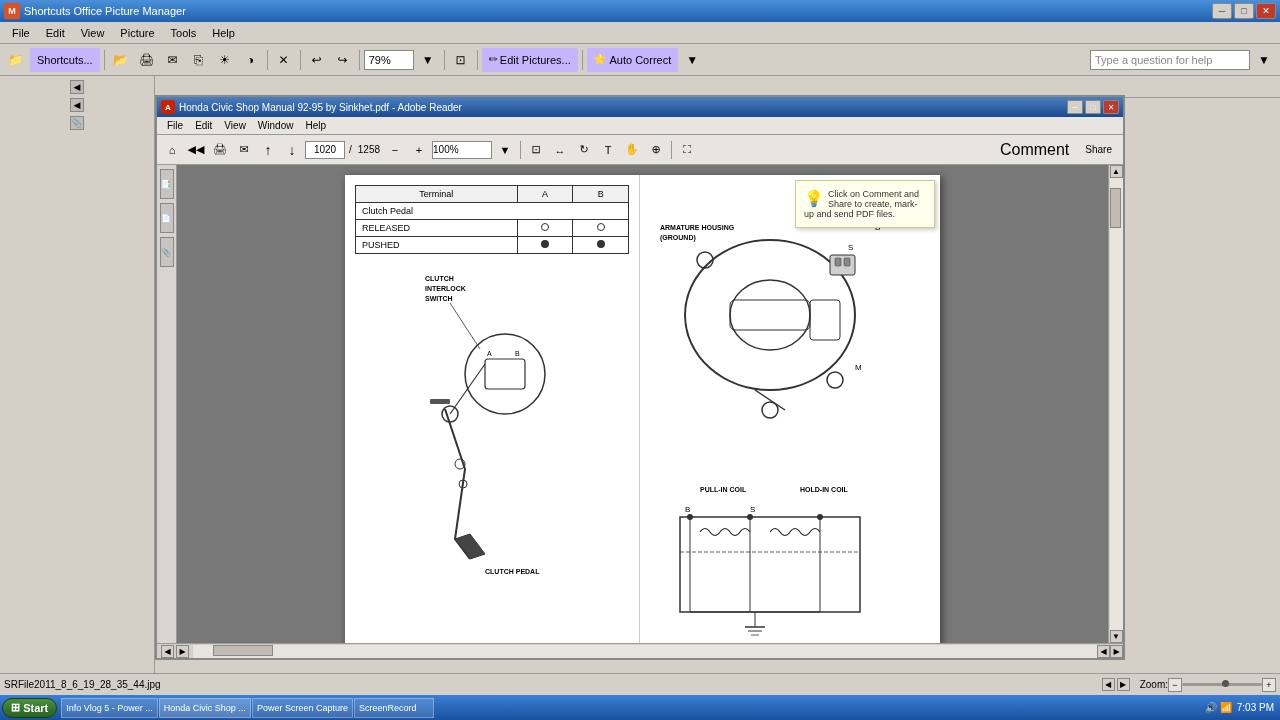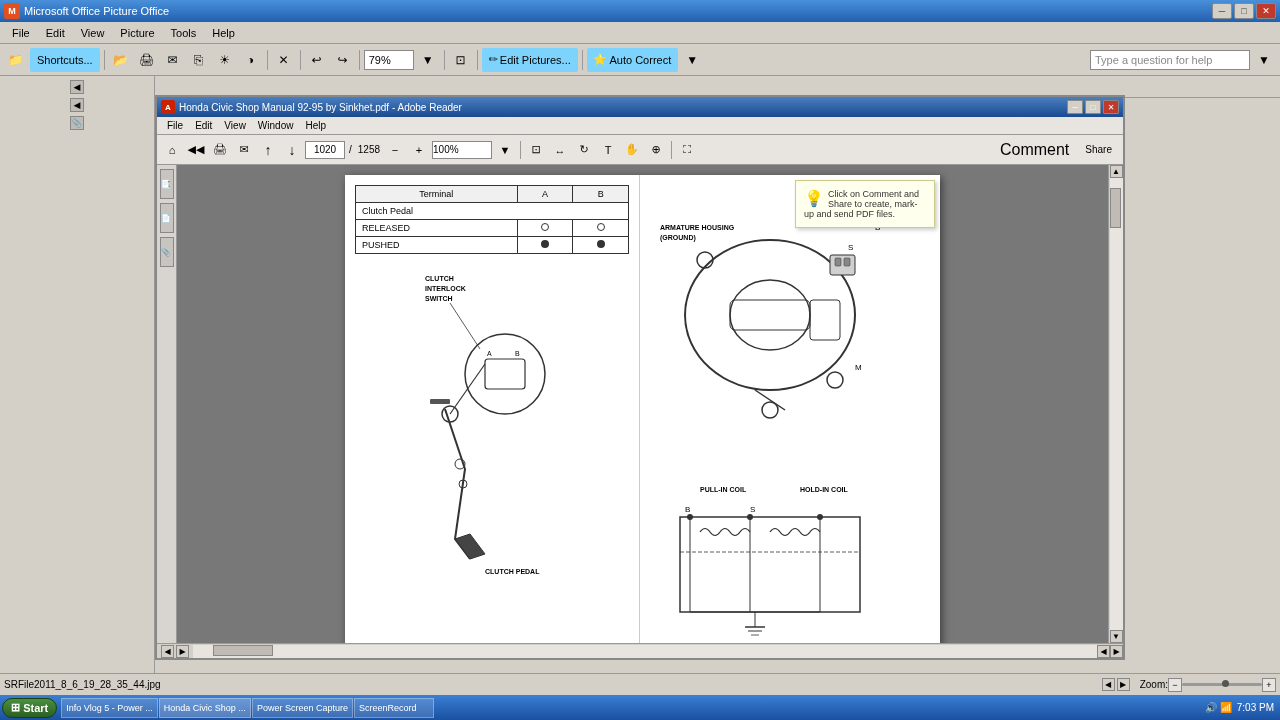--- a/index.html
+++ b/index.html
@@ -58,21 +58,21 @@
       border: 1px solid #888;
       background: white;
       height: 20px;
       padding: 0 4px;
       font-size: 11px;
       width: 50px;
     }
     .toolbar-label { font-size: 11px; padding: 0 2px; cursor: pointer; }
     .toolbar-big-btn {
       display: flex; align-items: center; gap: 2px;
-      background: #7dd3fc;
+      background: #c4b5fd;
       border: 1px solid transparent;
       height: 24px; padding: 0 6px;
       cursor: pointer; font-size: 11px;
       border-radius: 2px;
     }
     .help-search {
       margin-left: auto;
       display: flex; align-items: center;
       border: 1px solid #888;
       background: white;
@@ -358,21 +358,21 @@
       background: #d4d0c8;
       border-right: 1px solid #999;
     }
   </style>
 </head>
 <body>
 
 <div class="title-bar">
   <div class="title-bar-left">
     <div class="title-bar-icon">M</div>
-    <span class="title-bar-text">Microsoft Office Picture Office</span>
+    <span class="title-bar-text">Shortcuts Office Picture Manager</span>
   </div>
   <div class="title-bar-buttons">
     <div class="tb-btn">─</div>
     <div class="tb-btn">□</div>
     <div class="tb-btn close">✕</div>
   </div>
 </div>
 
 <div class="menu-bar">
   <span class="menu-item">File</span>

